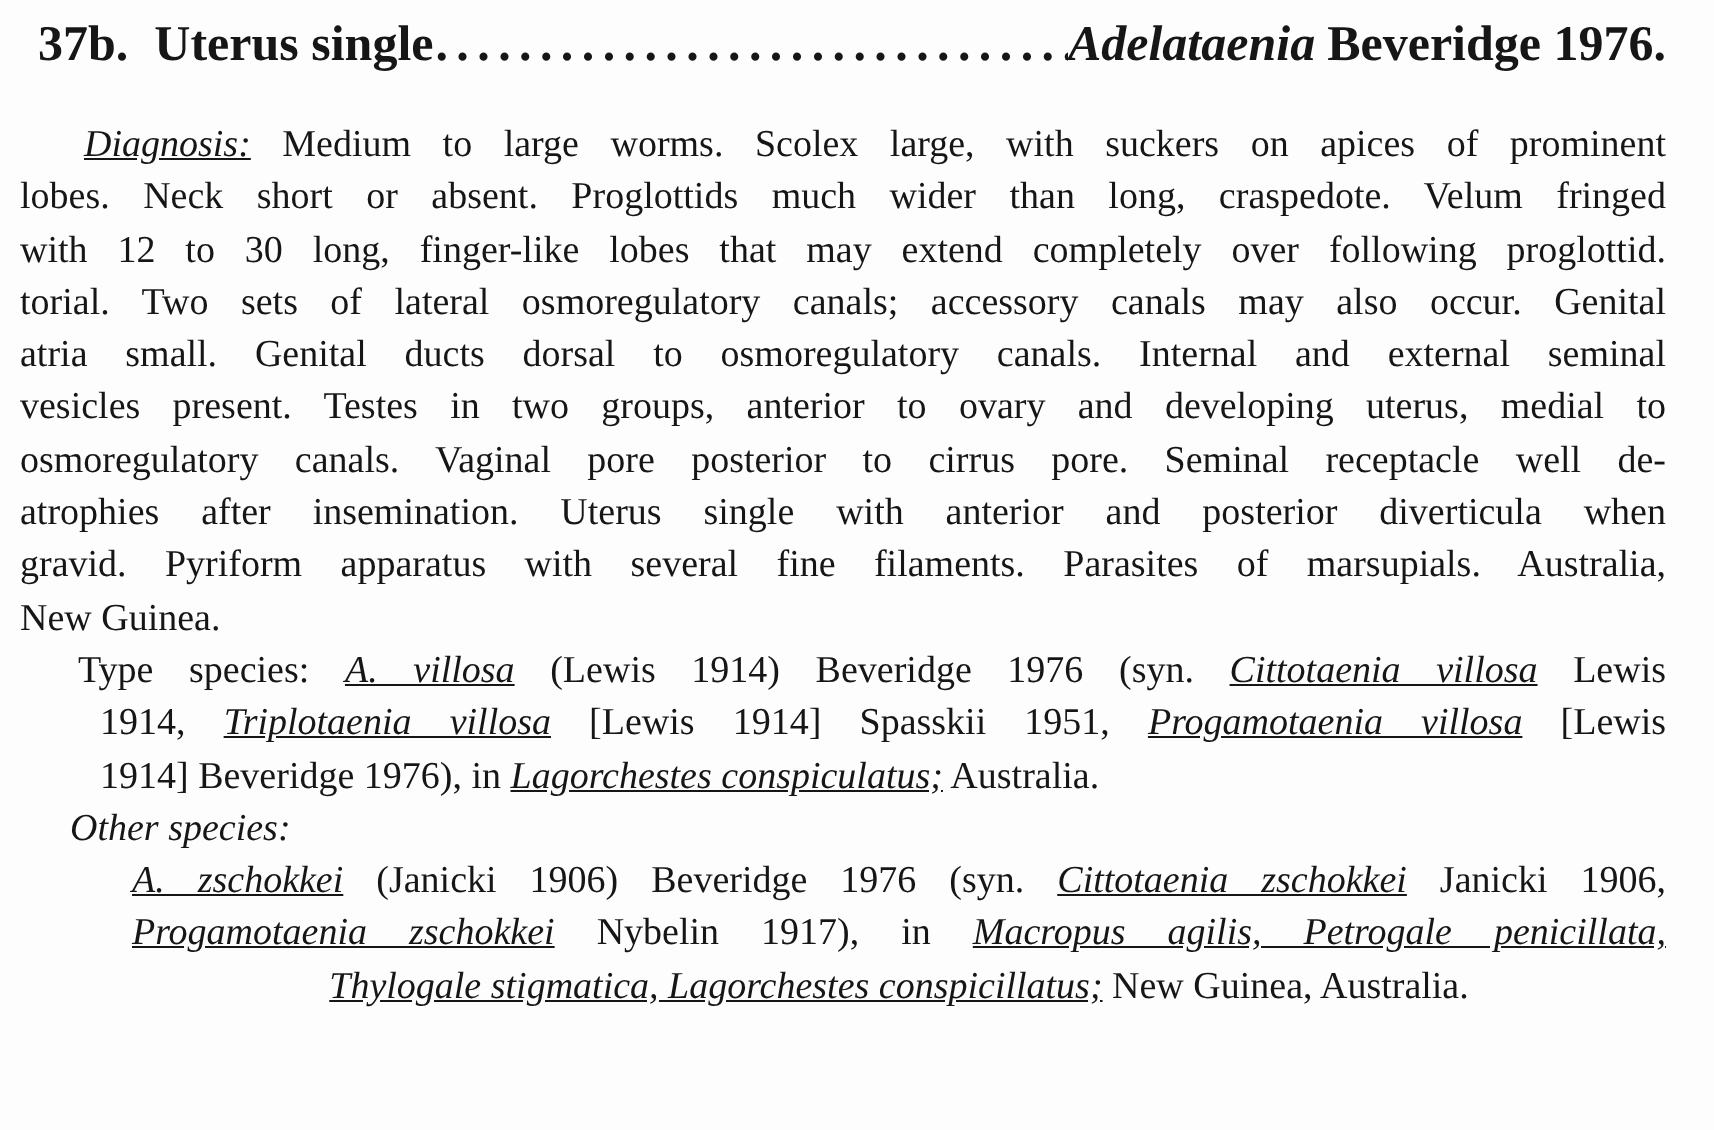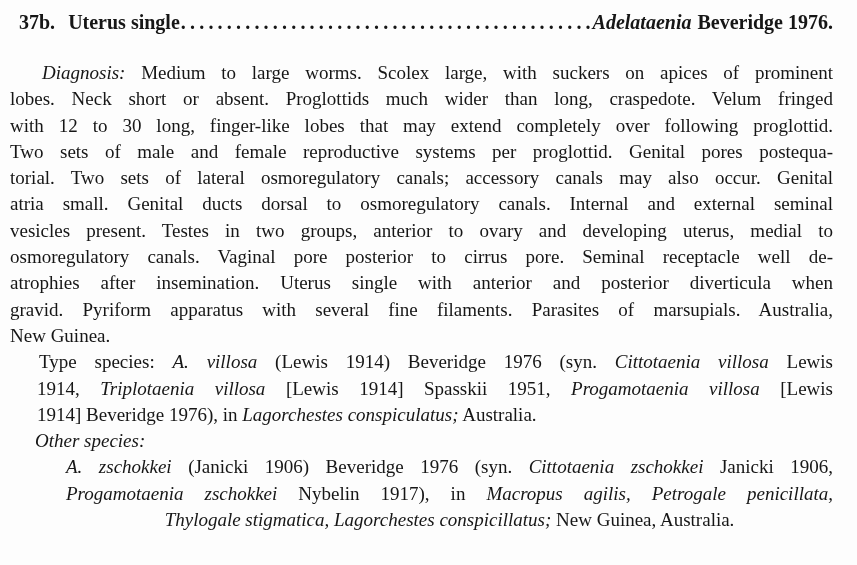--- a/index.html
+++ b/index.html
@@ -13,21 +13,21 @@
   .page {
     box-sizing: border-box;
     width: 857px; height: 565px;
     padding: 9px 24px 0 10px;
   }
   
   .header {
     display: flex;
     align-items: baseline;
     font-weight: 700;
-    font-size: 20px;
+    font-size: 25px;
     line-height: 27px;
     padding-left: 9px;
     white-space: nowrap;
   }
   .header .num   { margin-right: 13px; }
   .header .leader {
     flex: 1 1 auto;
     min-width: 0;
     overflow: hidden;
     letter-spacing: 4.2px;
@@ -37,23 +37,23 @@
   .header .authority { margin-left: 6px; }
   
   .textblock {
     margin-top: 24px;
     font-size: 19px;
     line-height: 26.3px;
   }
   .para { margin: 0; }
   .tline { min-height: 26.3px; }
   .tline.just { text-align: justify; text-align-last: justify; }
-  .it { font-style: italic; }
+  .it { font-style: italic; text-decoration: underline; }
   .para-diagnosis .tline:first-child { text-indent: 32px; }
-  .para-type .tline { margin-left: 27px; }
+  .para-type .tline { margin-left: 40px; }
   .para-type .tline:first-child { margin-left: 29px; }
   .para-other .tline { margin-left: 25px; font-style: italic; }
   .para-zschokkei .tline { margin-left: 56px; text-align: center; }
   .para-zschokkei .tline:first-child { }
 </style>
 </head>
 <body style="background: rgb(253, 253, 253); color: rgb(22, 22, 22);">
 
 <div class="page">
   <div class="header">
@@ -61,21 +61,20 @@
     <span class="title">Uterus single</span>
     <span class="leader">............................................................</span>
     <span class="genus">Adelataenia</span>
     <span class="authority">Beveridge 1976.</span>
   </div>
   <div class="textblock" id="textblock">
       <div class="para para-diagnosis">
         <div class="tline just"><span class="it">Diagnosis:</span><span class="rm"> Medium to large worms. Scolex large, with suckers on apices of prominent</span></div>
         <div class="tline just"><span class="rm">lobes. Neck short or absent. Proglottids much wider than long, craspedote. Velum fringed</span></div>
         <div class="tline just"><span class="rm">with 12 to 30 long, finger-like lobes that may extend completely over following proglottid.</span></div>
-        <div class="tline just"><span class="rm">Two sets of male and female reproductive systems per proglottid. Genital pores postequa-</span></div>
         <div class="tline just"><span class="rm">torial. Two sets of lateral osmoregulatory canals; accessory canals may also occur. Genital</span></div>
         <div class="tline just"><span class="rm">atria small. Genital ducts dorsal to osmoregulatory canals. Internal and external seminal</span></div>
         <div class="tline just"><span class="rm">vesicles present. Testes in two groups, anterior to ovary and developing uterus, medial to</span></div>
         <div class="tline just"><span class="rm">osmoregulatory canals. Vaginal pore posterior to cirrus pore. Seminal receptacle well de-</span></div>
         <div class="tline just"><span class="rm">atrophies after insemination. Uterus single with anterior and posterior diverticula when</span></div>
         <div class="tline just"><span class="rm">gravid. Pyriform apparatus with several fine filaments. Parasites of marsupials. Australia,</span></div>
         <div class="tline"><span class="rm">New Guinea.</span></div>
       </div>
       <div class="para para-type">
         <div class="tline just"><span class="rm">Type species: </span><span class="it">A. villosa</span><span class="rm"> (Lewis 1914) Beveridge 1976 (syn. </span><span class="it">Cittotaenia villosa</span><span class="rm"> Lewis</span></div>

